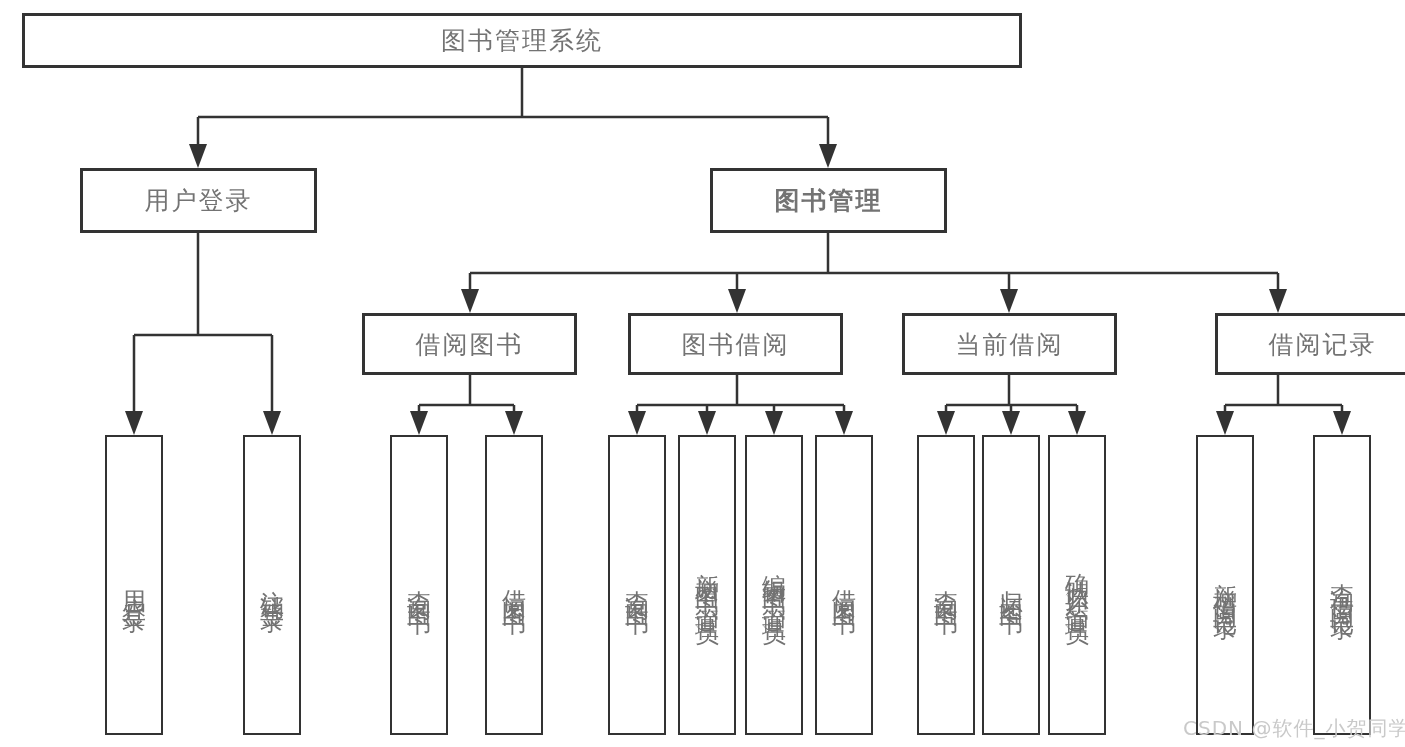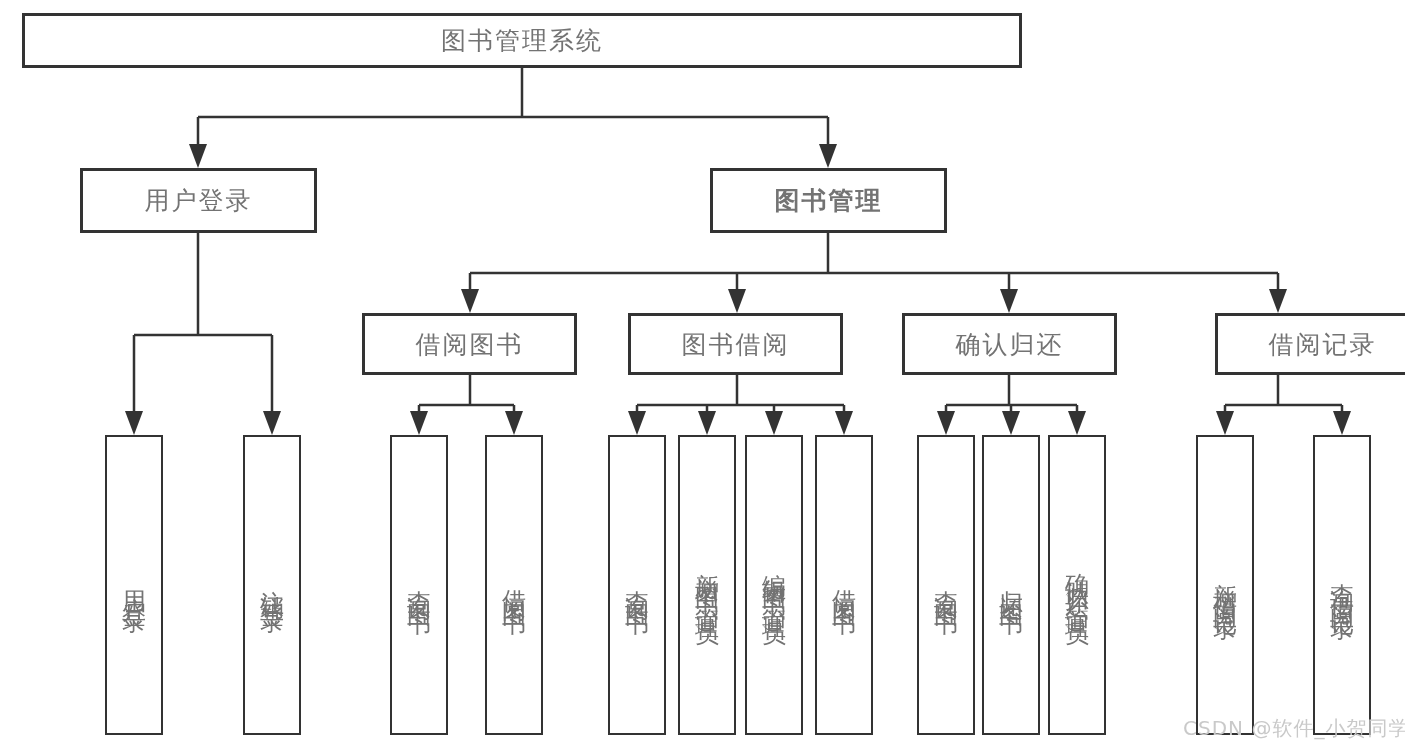--- a/index.html
+++ b/index.html
@@ -136,21 +136,21 @@
     <span class="h-label">图书管理</span>
   </div>
 
   <div class="box" id="node-l3-0">
     <span class="h-label">借阅图书</span>
   </div>
   <div class="box" id="node-l3-1">
     <span class="h-label">图书借阅</span>
   </div>
   <div class="box" id="node-l3-2">
-    <span class="h-label">确认归还</span>
+    <span class="h-label">当前借阅</span>
   </div>
   <div class="box" id="node-l3-3">
     <span class="h-label">借阅记录</span>
   </div>
 
   <div class="box leaf" id="leaf-0">
     <span class="v-label">用户登录</span>
   </div>
   <div class="box leaf" id="leaf-1">
     <span class="v-label">注销登录</span>

